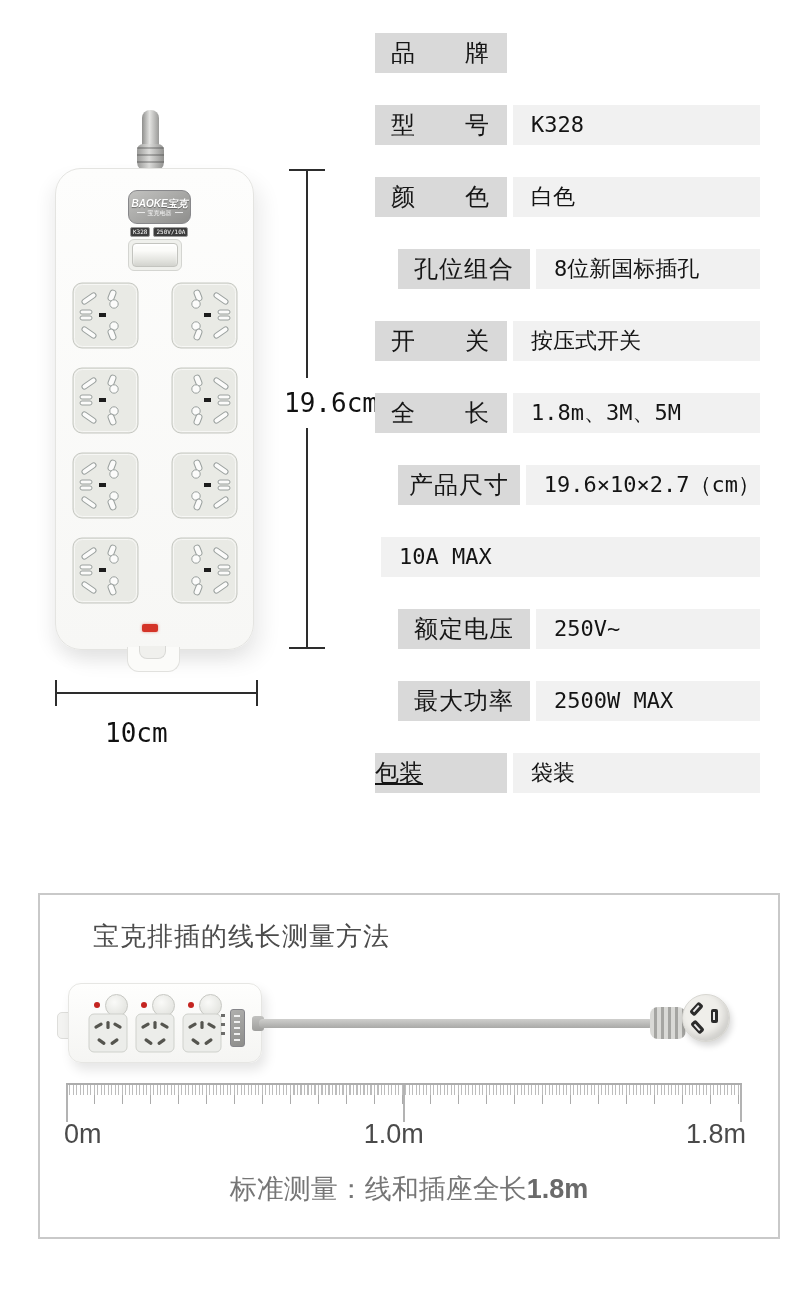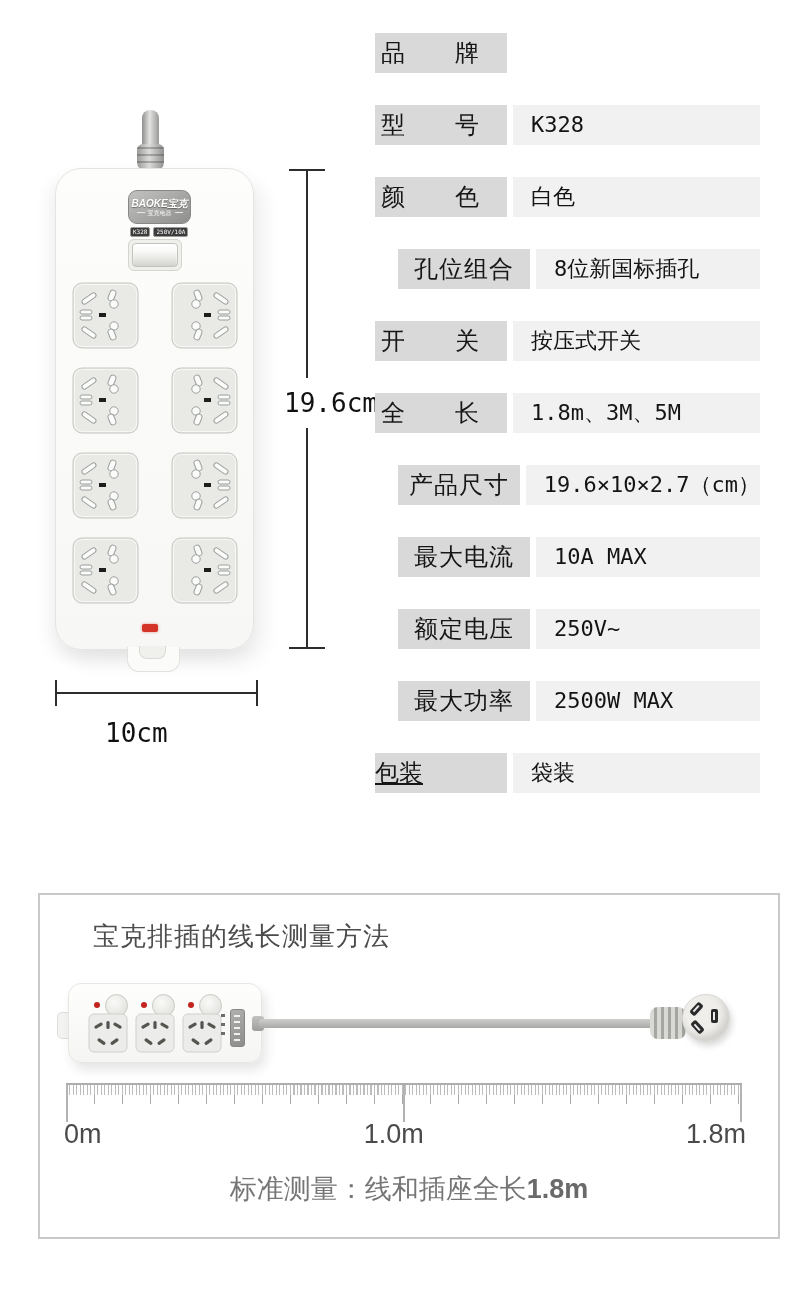--- a/index.html
+++ b/index.html
@@ -57,21 +57,21 @@
   .hdim-line{left:55px;top:692px;width:203px;height:2px;}
   .hdim-cap-l{left:55px;top:680px;width:2px;height:26px;}
   .hdim-cap-r{left:256px;top:680px;width:2px;height:26px;}
   .hdim-text{left:105px;top:718px;width:104px;text-align:left;}
 
   
   .spec-table{left:375px;top:33px;width:385px;display:flex;flex-direction:column;gap:32px;}
   .spec-row{display:flex;height:40px;}
   .spec-label{width:132px;height:40px;background:#d9d9d9;color:#161616;font-size:24px;
     line-height:40px;overflow:hidden;white-space:nowrap;box-sizing:border-box;}
-  .spec-label.spread{padding-left:6px;letter-spacing:50px;font-family:Liberation Serif, serif;}
+  .spec-label.spread{padding-left:16px;letter-spacing:50px;font-family:Liberation Serif, serif;}
   .spec-label.four{text-align:center;letter-spacing:1px;margin-left:23px;}
   .spec-label.center{text-align:left;text-decoration:underline;}
   .spec-value{flex:1;margin-left:6px;background:#f1f1f1;color:#141414;font-size:22px;
     line-height:40px;padding-left:18px;white-space:nowrap;
     font-family:"DejaVu Sans Mono","Liberation Sans",sans-serif;}
 
   
   .panel{left:38px;top:893px;width:710px;height:342px;border:2px solid #c9c9c9;background:#fff;padding-left:28px;}
   .panel-title{left:53px;top:24px;font-size:26px;color:#4c4c4c;letter-spacing:1px;}
   .mini-strip{left:28px;top:88px;width:192px;height:78px;border-radius:13px;
@@ -237,21 +237,20 @@
     </div>
     <div class="spec-row">
       <div class="spec-label spread">全长</div>
       <div class="spec-value">1.8m、3M、5M</div>
     </div>
     <div class="spec-row">
       <div class="spec-label four">产品尺寸</div>
       <div class="spec-value">19.6×10×2.7（cm）</div>
     </div>
     <div class="spec-row">
-      <div class="spec-label four">最大电流</div>
       <div class="spec-value">10A MAX</div>
     </div>
     <div class="spec-row">
       <div class="spec-label four">额定电压</div>
       <div class="spec-value">250V~</div>
     </div>
     <div class="spec-row">
       <div class="spec-label four">最大功率</div>
       <div class="spec-value">2500W MAX</div>
     </div>

